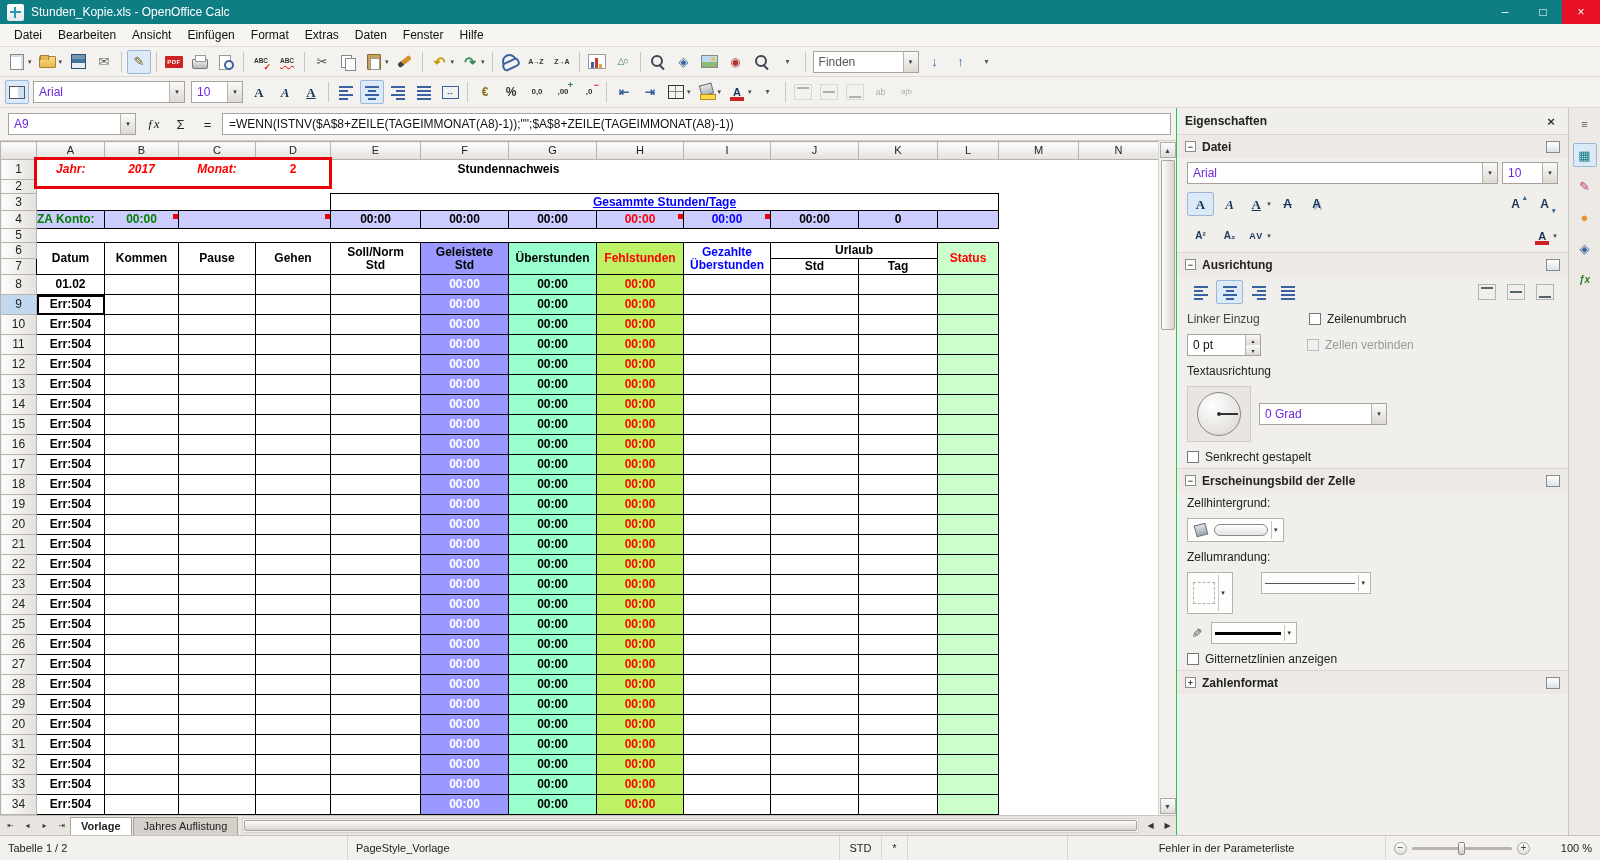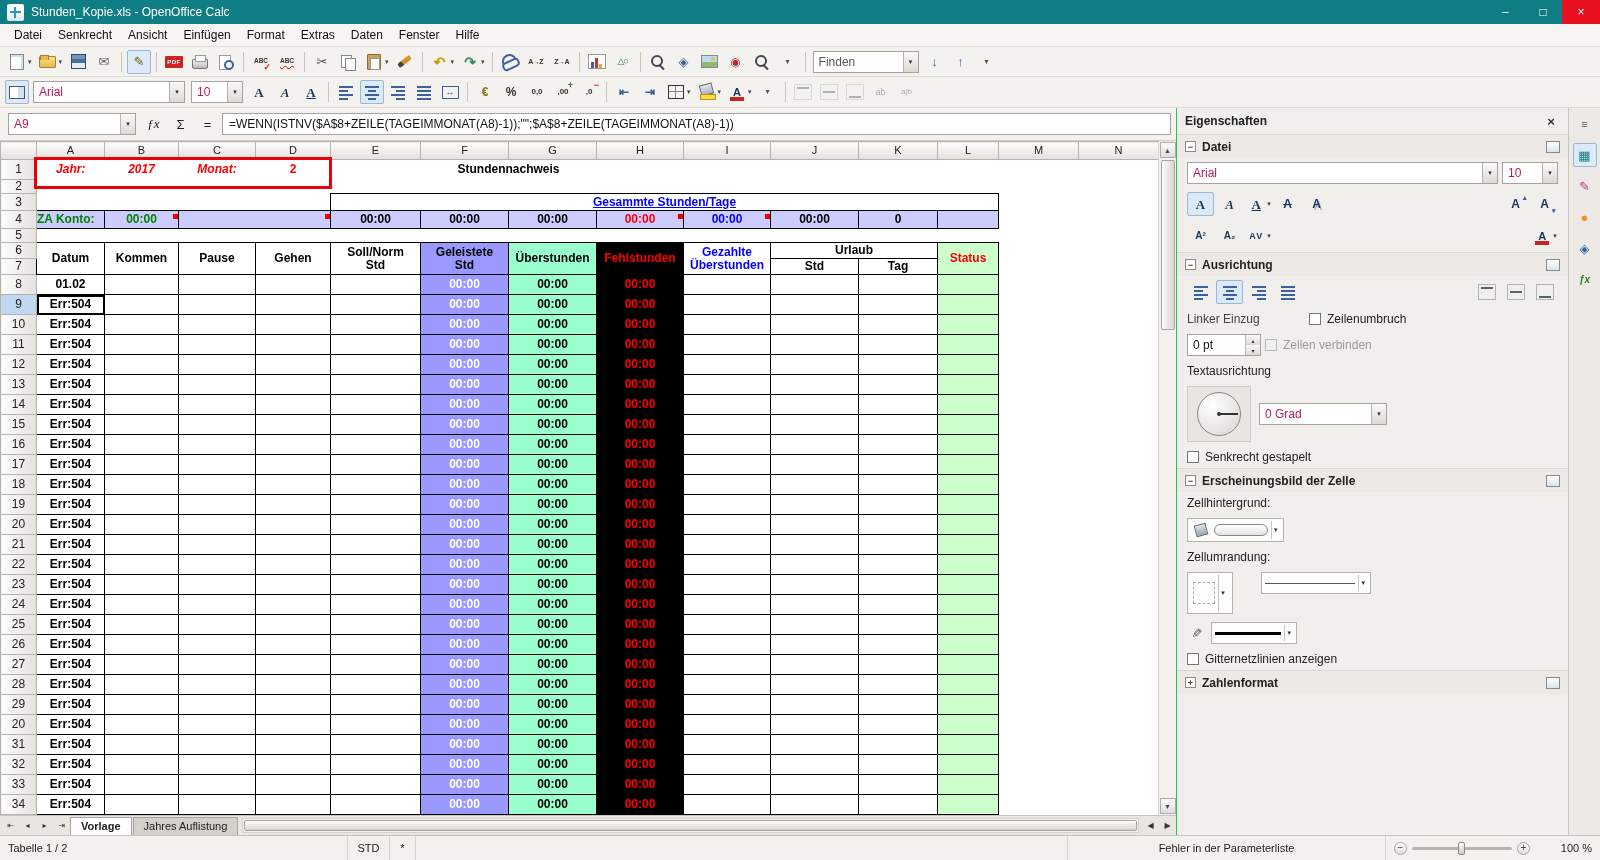--- a/index.html
+++ b/index.html
@@ -21,21 +21,21 @@
 
   
   .toolbar{display:flex;align-items:center;background:#f4f2ee;border-bottom:1px solid #ddd9d2;padding:0 4px;flex:0 0 auto}
   .tb1{height:30px}.tb2{height:31px}
   .tbtn{height:24px;min-width:24px;padding:0 1px;display:flex;align-items:center;justify-content:center;border:1px solid transparent;border-radius:2px;margin:0 1px}
   .tbtn.pressed{border-color:#9ab6d8;background:#dce9f7}
   .tbtn.tdis{opacity:.45}
   .tsep{width:1px;height:20px;background:#c9c5be;margin:0 4px;flex:0 0 auto}
   .ddarr{font-size:7px;color:#444;margin-left:1px}
   .combo{height:22px;border:1px solid #a7a39b;background:#fff;display:flex;align-items:center;margin:0 3px;flex:0 0 auto}
-  .combo-val{flex:1;padding:0 5px;font-size:12px;white-space:nowrap;overflow:hidden;color:#be185d}
+  .combo-val{flex:1;padding:0 5px;font-size:12px;white-space:nowrap;overflow:hidden;color:#6d28d9}
   .combo-val.grayval{color:#555}
   .combo-arr{width:15px;height:100%;display:flex;align-items:center;justify-content:center;font-size:7px;background:linear-gradient(#fafafa,#ddd9d2);border-left:1px solid #b7b3ab;color:#333}
 
   
   .ic{display:inline-flex;align-items:center;justify-content:center;width:20px;height:18px;font-size:12px;color:#333;position:relative;line-height:1}
   .ic-page::before{content:"";width:12px;height:14px;background:#fff;border:1px solid #888;box-shadow:inset -3px 3px 0 -1px #cfe0f0}
   .ic-folder::before{content:"";width:15px;height:10px;background:linear-gradient(#fbdc84,#e9b94e);border:1px solid #a5803a;border-radius:1px}
   .ic-folder::after{content:"";position:absolute;top:2px;left:2px;width:7px;height:4px;background:#e9b94e;border:1px solid #a5803a;border-bottom:none}
   .ic-floppy::before{content:"";width:13px;height:13px;background:#46729e;border:1px solid #2c4d70;box-shadow:inset 0 -5px 0 #e6ecf2,inset 0 4px 0 rgba(255,255,255,.25)}
   .ic-mail{font-size:13px;color:#666}
@@ -124,21 +124,21 @@
   #grid-table th,#grid-table td{padding:0;overflow:hidden;white-space:pre-line;font-size:12px;vertical-align:middle;line-height:1.1}
   #grid-table thead th{background:linear-gradient(#fdfdfd,#e3e1dd);border:1px solid #b7b3ac;font-weight:normal;font-size:11px;color:#222;height:18px}
   .corner{background:linear-gradient(#fdfdfd,#e3e1dd)}
   .rowhdr{background:linear-gradient(90deg,#fdfdfd,#e3e1dd);border:1px solid #b7b3ac;font-weight:normal;font-size:10px;color:#222;text-align:center}
   .rowhdr.small{font-size:7px}
   th.hsel{background:#c1d9f0}
   td{border:none;color:#000}
   .bd{border:1px solid #000}
   .b{font-weight:bold}.c{text-align:center}.i{font-style:italic}.pl{padding-left:3px}
   .red-t{color:#f00}.blue-t{color:#00f}.green-t{color:#008000}.white-t{color:#fff}
-  .bg-purple{background:#9999ff}.bg-mint{background:#99ffcc}.bg-gray{background:#000000}.bg-lgreen{background:#ccffcc}.lav{background:#ccccff}
+  .bg-purple{background:#9999ff}.bg-mint{background:#99ffcc}.bg-gray{background:#bef264}.bg-lgreen{background:#ccffcc}.lav{background:#ccccff}
   .title-cell{font-size:14px;font-weight:bold;text-align:center}
   .sumbox{border:1px solid #000;color:#00f;font-weight:bold;text-decoration:underline;text-align:center}
   .selcell{outline:2px solid #000;outline-offset:-2px}
   .cmark{position:relative}
   .cmark::after{content:"";position:absolute;top:3px;right:0;width:5px;height:5px;background:#e00}
   .redbox{position:absolute;border:3px solid #e8000b;left:34px;top:16px;width:298px;height:32px;pointer-events:none}
 
   
   .vscroll{width:18px;background:#f3f1ee;border-left:1px solid #d8d4cd;display:flex;flex-direction:column;align-items:center}
   .sarrow{width:16px;height:16px;background:linear-gradient(#fcfcfc,#dcdcdc);border:1px solid #b0aca4;font-size:7px;display:flex;align-items:center;justify-content:center;color:#444;margin-top:1px;flex:0 0 auto}
@@ -224,21 +224,21 @@
     <span class="wtitle">Stunden_Kopie.xls - OpenOffice Calc</span>
     <div class="wbtns">
       <div class="wbtn">–</div>
       <div class="wbtn">□</div>
       <div class="wbtn close">×</div>
     </div>
   </div>
 
   <div class="menubar" id="menubar">
       <div class="menu-item">Datei</div>
-      <div class="menu-item">Senkrecht</div>
+      <div class="menu-item">Bearbeiten</div>
       <div class="menu-item">Ansicht</div>
       <div class="menu-item">Einfügen</div>
       <div class="menu-item">Format</div>
       <div class="menu-item">Extras</div>
       <div class="menu-item">Daten</div>
       <div class="menu-item">Fenster</div>
       <div class="menu-item">Hilfe</div>
     </div>
 
   <div class="toolbar tb1" id="tb1">
@@ -1154,21 +1154,21 @@
           </label>
         </div>
         <div class="sb-row">
           <div class="spin">
             <span class="spin-val">0 pt</span>
             <span class="spin-btns">
               <span class="spb">▴</span>
               <span class="spb">▾</span>
             </span>
           </div>
-          <label class="cb disabled" style="">
+          <label class="cb disabled" style="margin-left:42px">
             <span class="cbbox"></span>
             <span>Zellen verbinden</span>
           </label>
         </div>
         <div class="sb-row">
             <span class="glabel2">Textausrichtung</span>
           </div>
         <div class="sb-row">
           <div class="dialwrap">
               <div class="dial"></div>
@@ -1244,20 +1244,21 @@
         <div class="stab prop active">▦</div>
         <div class="stab styl">✎</div>
         <div class="stab gal">●</div>
         <div class="stab nav">◈</div>
         <div class="stab fx">ƒx</div>
       </div>
   </div>
 
   <div class="statusbar">
     <div class="szone z1">Tabelle 1 / 2</div>
+    <div class="szone z2">PageStyle_Vorlage</div>
     <div class="szone z3">STD</div>
     <div class="szone z4">*</div>
     <div class="szone zfill"></div>
     <div class="szone zmsg">Fehler in der Parameterliste</div>
     <div class="szone zoomzone">
       <span class="zbtn">−</span>
       <div class="ztrack">
           <div class="zthumb"></div>
         </div>
       <span class="zbtn">+</span>

